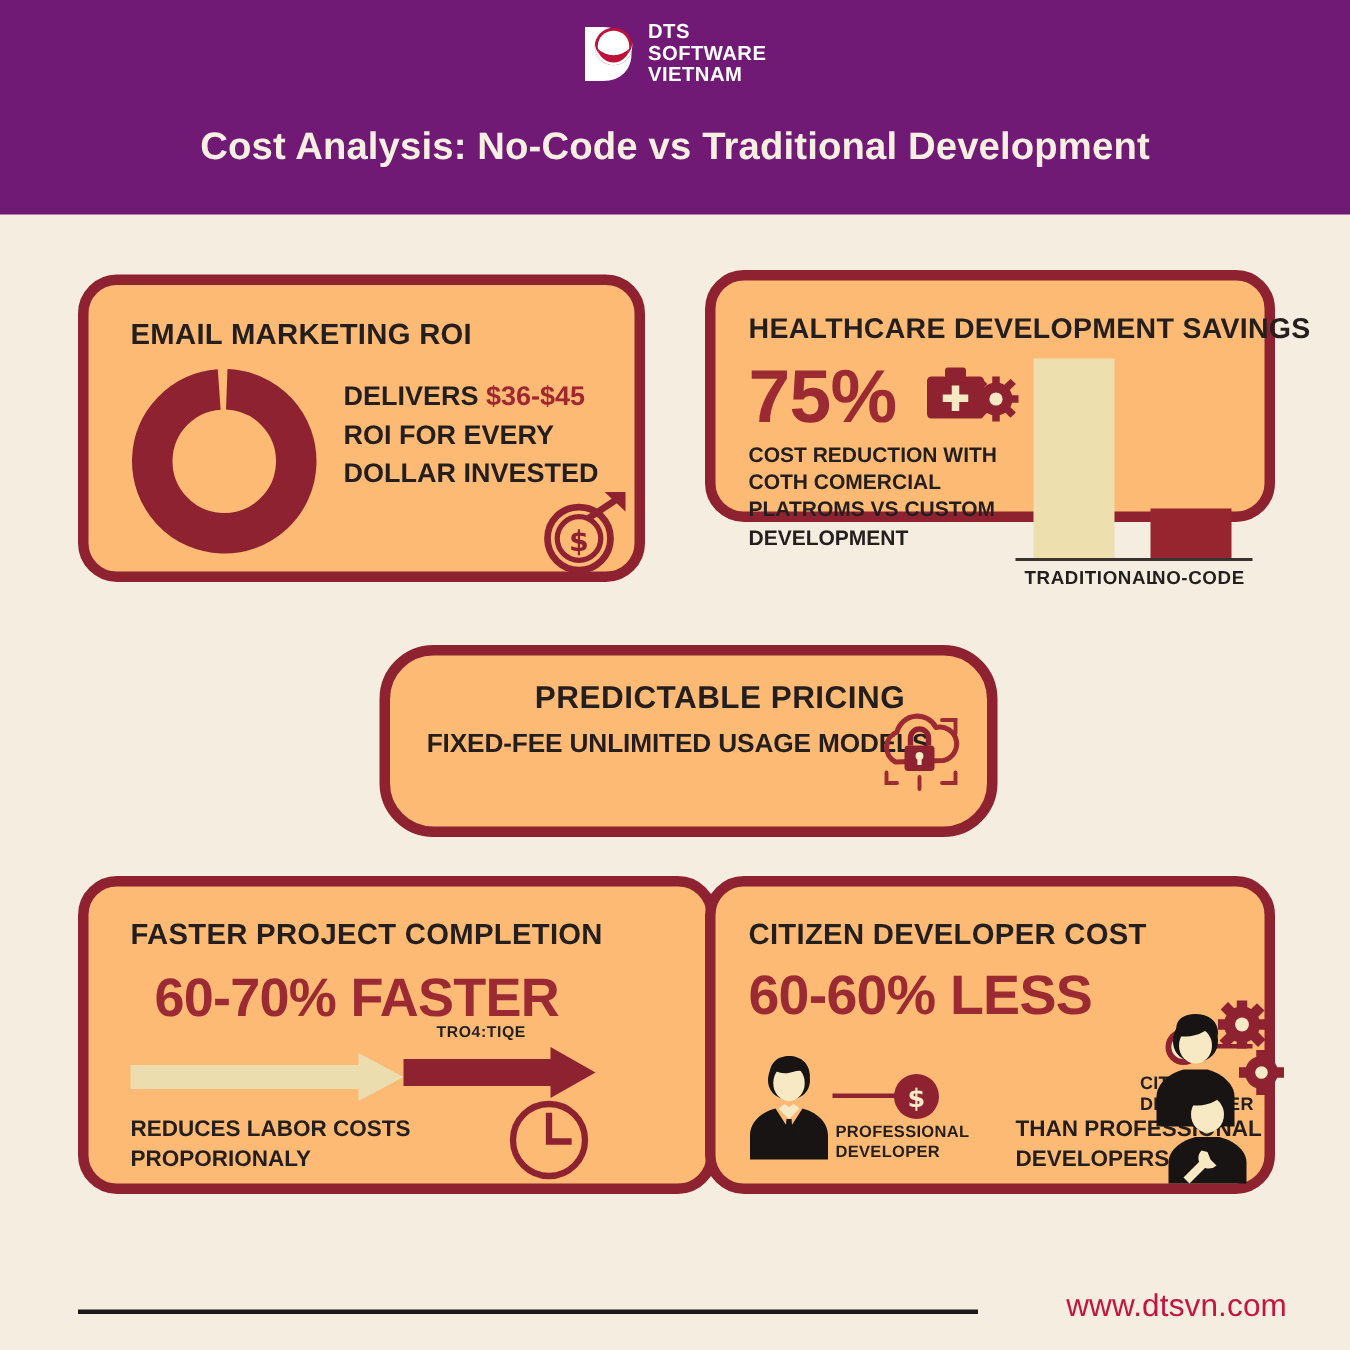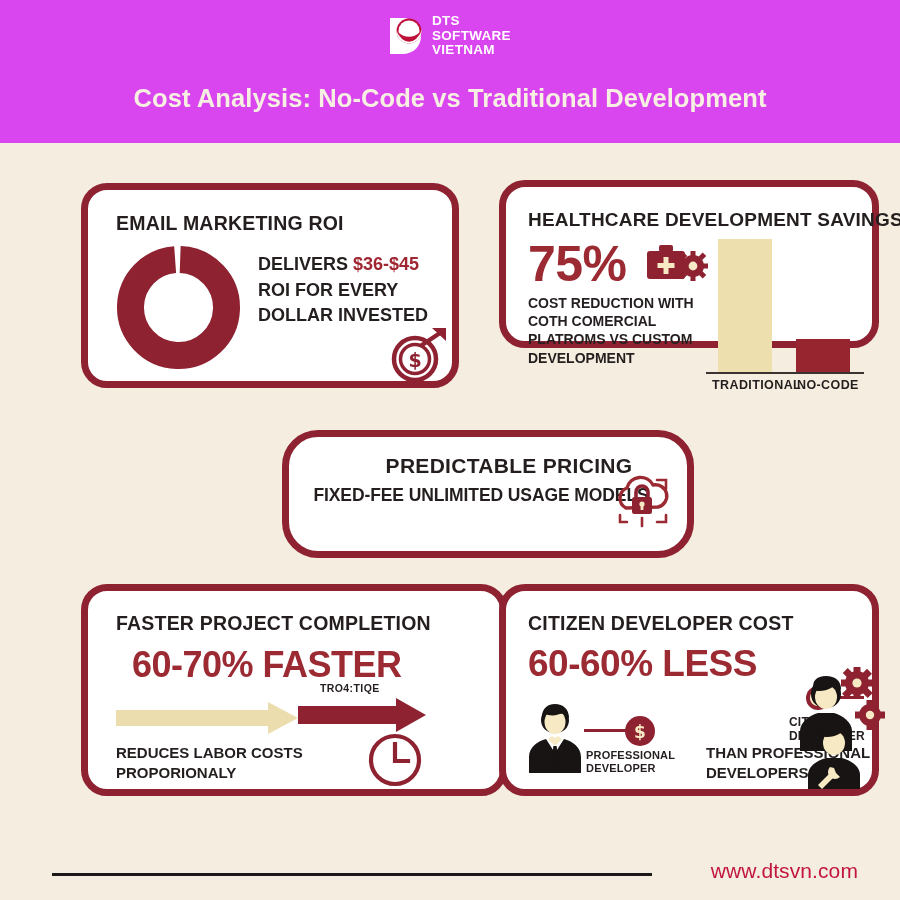--- a/index.html
+++ b/index.html
@@ -7,21 +7,21 @@
   body {
     font-family: "Liberation Sans", sans-serif;
     background: #F4EDE0;
     overflow: hidden;
     position: relative;
   }
 
   
   .header {
     position: absolute; left: 0; top: 0; width: 900px; height: 143px;
-    background: #d946ef;
+    background: #701a75;
   }
   .logo-wrap {
     position: absolute; left: 388px; top: 14px;
     display: flex; align-items: center; gap: 8px;
   }
   .logo-mark { width: 36px; height: 42px; position: relative; }
   .logo-text {
     color: #ffffff; font-weight: bold; line-height: 1.08;
     font-size: 13.5px; letter-spacing: .3px;
   }
@@ -31,24 +31,23 @@
     text-align: center;
     color: #F6EFE2;
     font-size: 25.5px;
     font-weight: bold;
     letter-spacing: .1px;
   }
 
   
   .card {
     position: absolute;
-    background: #ffffff;
+    background: #fdba74;
     border: 7px solid #8E2231;
     border-radius: 26px;
-    margin-left: 29px;
   }
   #card-email      { left: 52px;  top: 183px; width: 378px; height: 205px; }
   #card-healthcare { left: 470px; top: 180px; width: 380px; height: 168px; padding-left: 36px; }
   #card-pricing    { left: 253px; top: 430px; width: 412px; height: 128px; border-radius: 36px;}
   #card-faster     { left: 52px;  top: 584px; width: 426px; height: 212px; }
   #card-citizen    { left: 470px; top: 584px; width: 380px; height: 212px; }
 
   .card-title {
     position: absolute;
     color: #241F1E;

